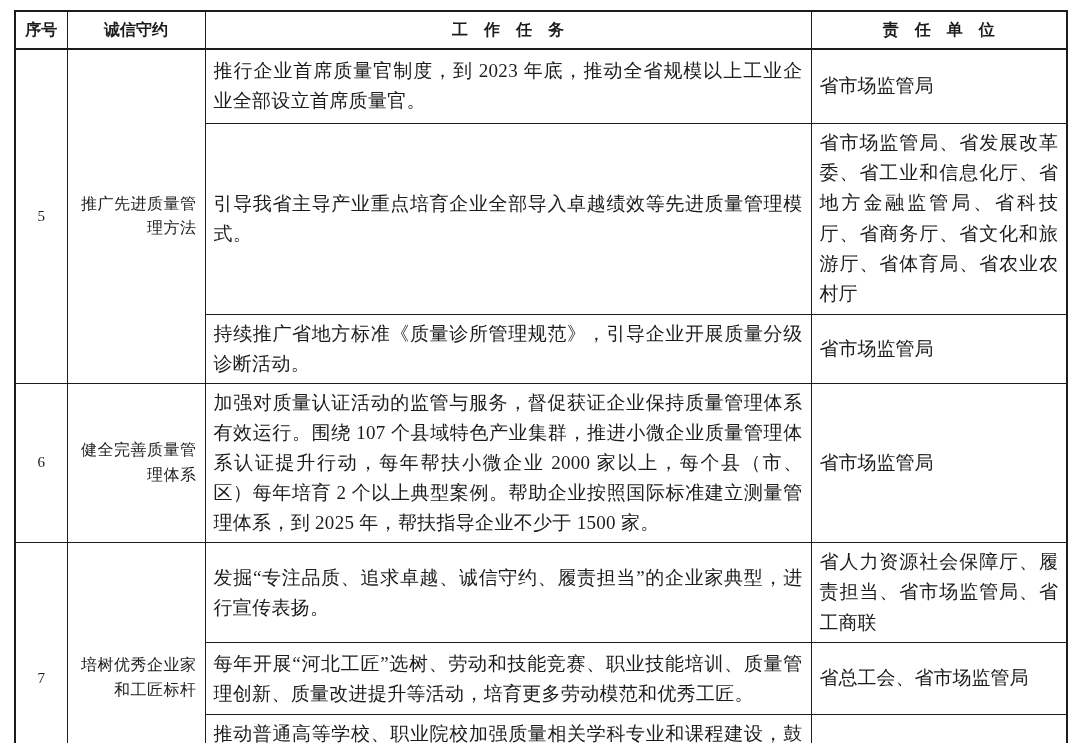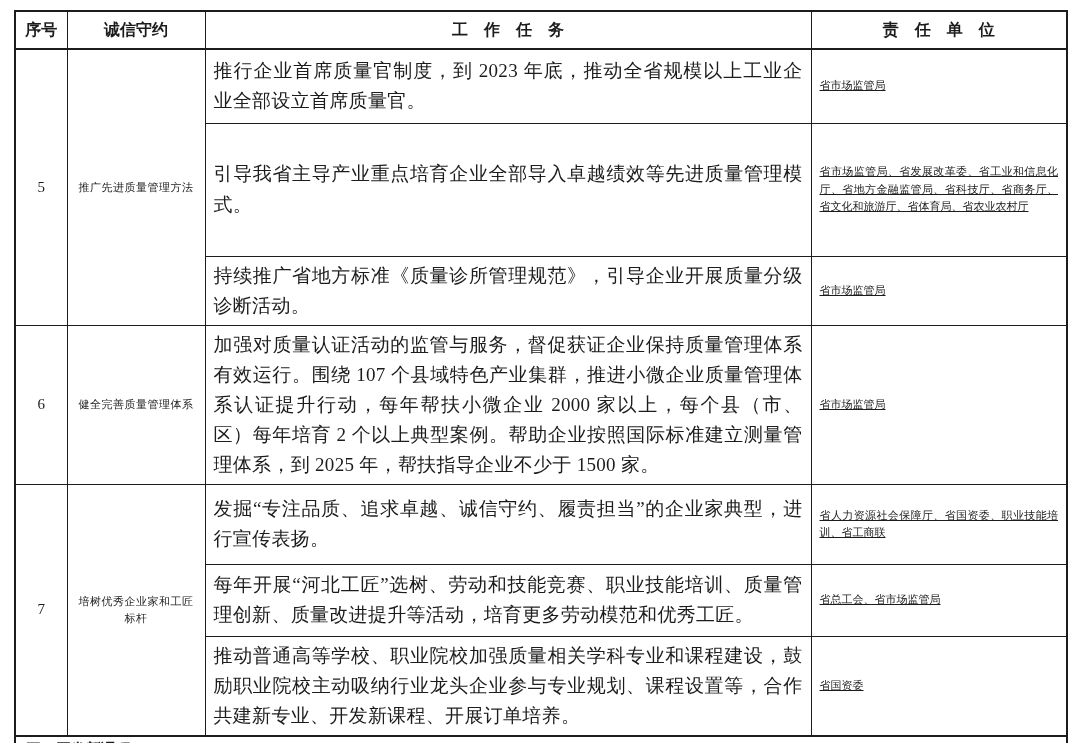--- a/index.html
+++ b/index.html
@@ -39,42 +39,41 @@
     padding: 2px 4px;
     border-bottom-width: 2px;
   }
   
   td.no-cell {
     text-align: center;
     font-size: 15px;
     padding: 2px;
   }
   td.work-cell {
-    font-size: 11px;
+    font-size: 16px;
     line-height: 1.55;
     padding: 4px 10px 4px 12px;
     letter-spacing: 0.5px;
-    text-align: center;
+    text-align: right;
     margin-top: 12px;
   }
   td.task-cell {
     font-size: 19px;
     line-height: 1.58;
     letter-spacing: 0.3px;
     text-align: justify;
     text-align-last: left;
     padding: 6px 10px 6px 12px;
   }
   td.unit-cell {
-    font-size: 11px;
+    font-size: 19px;
     line-height: 1.6;
     text-align: justify;
     text-align-last: left;
     padding: 6px 8px 6px 10px;
-    text-decoration: underline;
   }
   tr.h74  { height: 74px; }
   tr.h133 { height: 133px; }
   tr.h48  { height: 48px; margin-top: 41px; }
   tr.h145 { height: 145px; }
   tr.h80  { height: 80px; }
   tr.h72  { height: 72px; }
   tr.h85  { height: 85px; border-radius: 27px; }
   tr.footer-row td {
     height: 27px;
@@ -126,21 +125,21 @@
         <td class="no-cell">6</td>
         <td class="work-cell">健全完善质量管理体系</td>
         <td class="task-cell">加强对质量认证活动的监管与服务，督促获证企业保持质量管理体系有效运行。围绕 107 个县域特色产业集群，推进小微企业质量管理体系认证提升行动，每年帮扶小微企业 2000 家以上，每个县（市、区）每年培育 2 个以上典型案例。帮助企业按照国际标准建立测量管理体系，到 2025 年，帮扶指导企业不少于 1500 家。</td>
         <td class="unit-cell">省市场监管局</td>
       </tr>
 
       <tr class="h80">
         <td class="no-cell" rowspan="3">7</td>
         <td class="work-cell" rowspan="3">培树优秀企业家和工匠标杆</td>
         <td class="task-cell">发掘“专注品质、追求卓越、诚信守约、履责担当”的企业家典型，进行宣传表扬。</td>
-        <td class="unit-cell">省人力资源社会保障厅、省国资委、职业技能培训、省工商联</td>
+        <td class="unit-cell">省人力资源社会保障厅、履责担当、省市场监管局、省工商联</td>
       </tr>
       <tr class="h72">
         <td class="task-cell">每年开展“河北工匠”选树、劳动和技能竞赛、职业技能培训、质量管理创新、质量改进提升等活动，培育更多劳动模范和优秀工匠。</td>
         <td class="unit-cell">省总工会、省市场监管局</td>
       </tr>
       <tr class="h85">
         <td class="task-cell">推动普通高等学校、职业院校加强质量相关学科专业和课程建设，鼓励职业院校主动吸纳行业龙头企业参与专业规划、课程设置等，合作共建新专业、开发新课程、开展订单培养。</td>
         <td class="unit-cell">省国资委</td>
       </tr>
 

